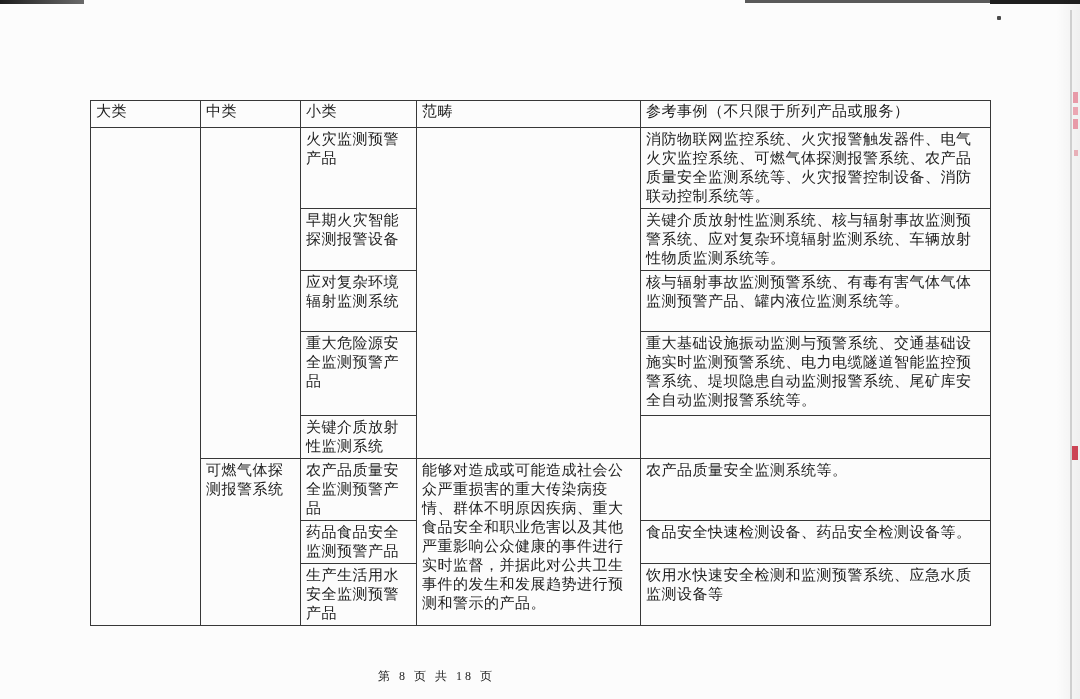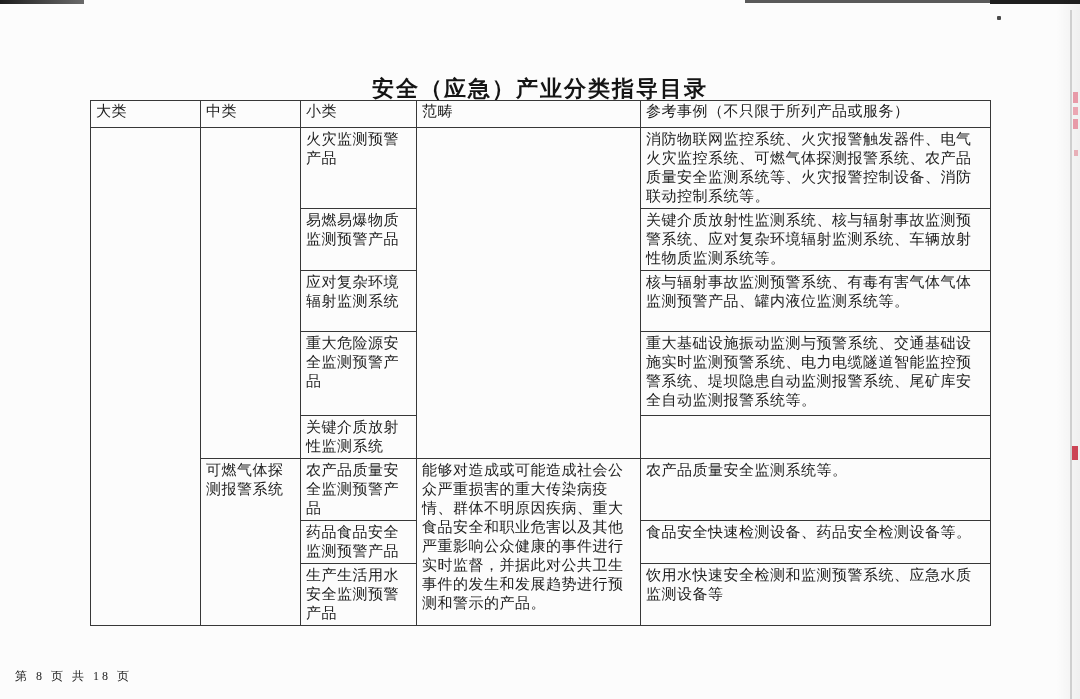--- a/index.html
+++ b/index.html
@@ -52,21 +52,22 @@
     text-align:left;
     letter-spacing:0.5px;
     overflow:hidden;
   }
   table.cls th{height:23px;padding-top:1px;white-space:nowrap;}
   td.jt{text-align:justify;text-justify:inter-ideograph;}
   tr.r1{height:81px;margin-top:20px;} tr.r2{height:61px;} tr.r3{height:61px;} tr.r4{height:84px;}
   tr.r5{height:40px;} tr.r6{height:62px;} tr.r7{height:40px;} tr.r8{height:62px;}
 
   .footer{
-    position:absolute;left:15px;top:668px;width:873px;
+    position:absolute;left:0;top:668px;width:873px;
+    text-align:center;
     font-size:12px;letter-spacing:3px;color:#222;
     font-family:"Liberation Serif","DejaVu Serif",serif;
   }
 </style>
 </head>
 <body>
 
 <div class="page">
 
   <div class="edge-bar bar-tl"></div>
@@ -74,21 +75,20 @@
   <div class="edge-bar bar-tr2"></div>
   <div class="speck"></div>
   <div class="edge-shadow"></div>
   <div class="edge-line"></div>
   <div class="pink1"></div>
   <div class="pink2"></div>
   <div class="pink3"></div>
   <div class="pink4"></div>
   <div class="red1"></div>
 
-  <div class="doc-title">安全（应急）产业分类指导目录</div>
 
   <table class="cls">
     <colgroup>
       <col style="width:110px">
       <col style="width:100px">
       <col style="width:116px">
       <col style="width:224px">
       <col style="width:350px">
     </colgroup>
     <tbody>
@@ -101,21 +101,21 @@
     </tr>
 
     <tr class="r1">
       <td rowspan="8"></td>
       <td rowspan="5"></td>
       <td class="jt">火灾监测预警产品</td>
       <td rowspan="5" class="jt"></td>
       <td class="jt">消防物联网监控系统、火灾报警触发器件、电气火灾监控系统、可燃气体探测报警系统、农产品质量安全监测系统等、火灾报警控制设备、消防联动控制系统等。</td>
     </tr>
     <tr class="r2">
-      <td class="jt">易燃易爆物质监测预警产品</td>
+      <td class="jt">早期火灾智能探测报警设备</td>
       <td class="jt">关键介质放射性监测系统、核与辐射事故监测预警系统、应对复杂环境辐射监测系统、车辆放射性物质监测系统等。</td>
     </tr>
     <tr class="r3">
       <td class="jt">应对复杂环境辐射监测系统</td>
       <td class="jt">核与辐射事故监测预警系统、有毒有害气体气体监测预警产品、罐内液位监测系统等。</td>
     </tr>
     <tr class="r4">
       <td class="jt">重大危险源安全监测预警产品</td>
       <td class="jt">重大基础设施振动监测与预警系统、交通基础设施实时监测预警系统、电力电缆隧道智能监控预警系统、堤坝隐患自动监测报警系统、尾矿库安全自动监测报警系统等。</td>
     </tr>

